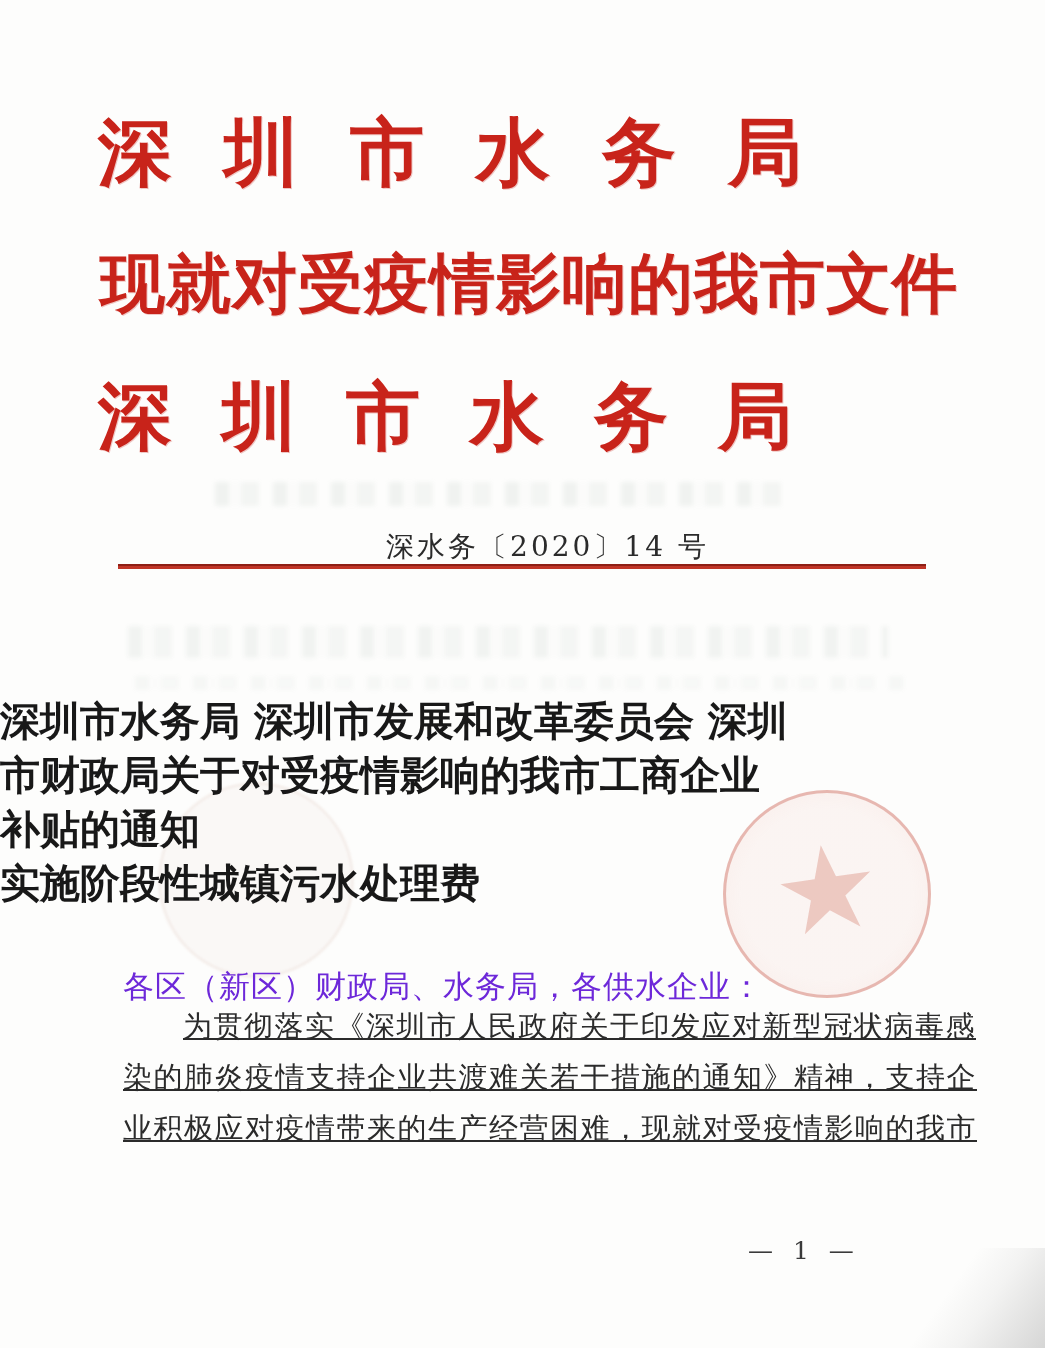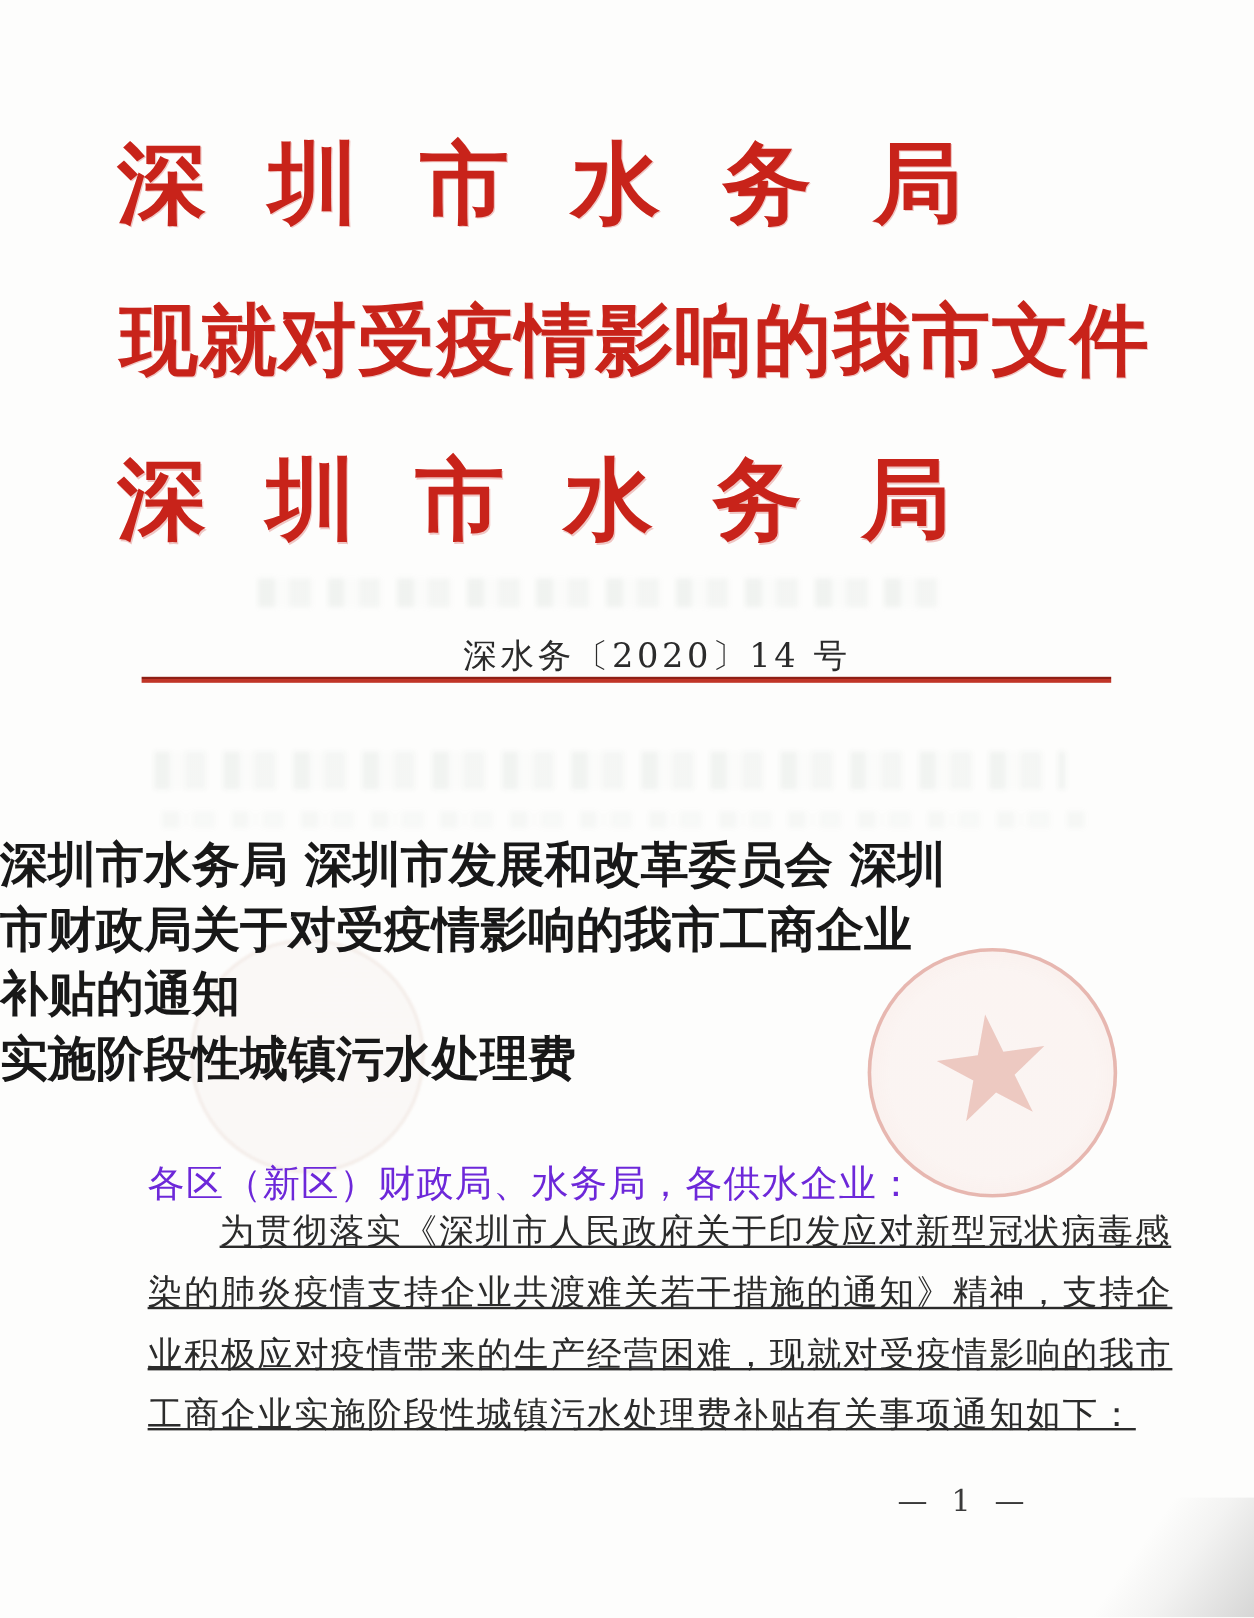--- a/index.html
+++ b/index.html
@@ -134,20 +134,19 @@
   <div class="seal">
     <span class="star">★</span>
   </div>
 
   <div class="salutation">各区（新区）财政局、水务局，各供水企业：</div>
 
   <div class="paragraph">
     <span class="p-line first">为贯彻落实《深圳市人民政府关于印发应对新型冠状病毒感</span>
     <span class="p-line">染的肺炎疫情支持企业共渡难关若干措施的通知》精神，支持企</span>
     <span class="p-line">业积极应对疫情带来的生产经营困难，现就对受疫情影响的我市</span>
-    <span class="p-line">工商企业实施阶段性城镇污水处理费补贴有关事项通知如下：</span>
   </div>
 
   <div class="page-number">— 1 —</div>
 
   <div class="corner-shade"></div>
 
 </div>
 
 </body></html>

